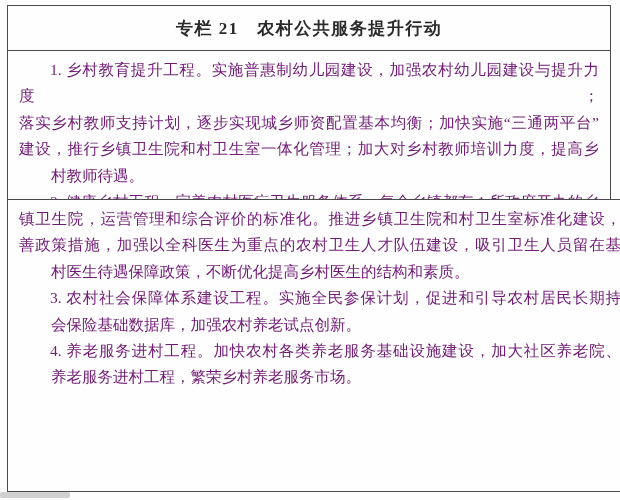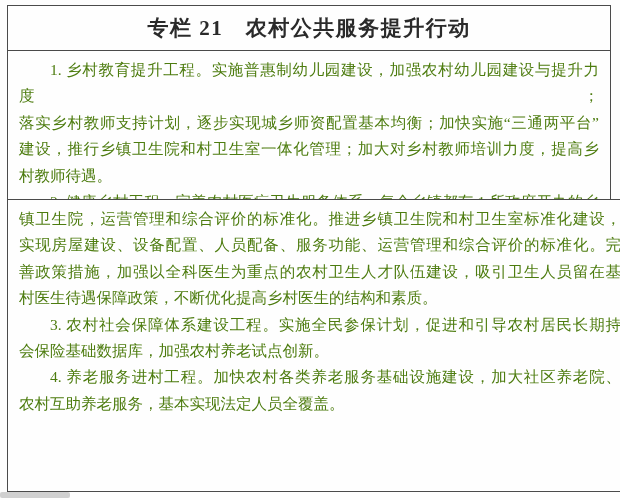--- a/index.html
+++ b/index.html
@@ -19,21 +19,21 @@
     width: 602px;
     border: 1.5px solid #4a4a4a;
     background: #fefefe;
   }
   .title-cell {
     height: 44px;
     border-bottom: 1.5px solid #4a4a4a;
     display: flex;
     align-items: center;
     justify-content: center;
-    font-size: 21px;
+    font-size: 17px;
     font-weight: bold;
     letter-spacing: 1.5px;
     color: #2a2a2a;
   }
   .body-cell {
     padding: 6px 11px 8px 11px;
   }
   .cont-box {
     position: absolute;
     left: 7px;
@@ -44,24 +44,24 @@
     background: #fefefe;
     padding: 6px 11px 6px 11px;
     box-sizing: content-box;
   }
   .text-line {
     font-size: 15.5px;
     line-height: 26.4px;
     text-align: justify;
     text-align-last: justify;
     white-space: normal;
-    color: #4d7c0f;
+    color: #701a75;
   }
   .text-line.indent { text-indent: 2em; }
-  .text-line.para-end { text-align-last: left; }
+  .text-line.para-end { text-align-last: left; margin-left: 32px; }
   .scan-artifact {
     position: absolute;
     left: 0px;
     top: 492px;
     width: 70px;
     height: 6px;
     background: #9a9a9a;
     opacity: 0.45;
     border-radius: 2px;
   }
@@ -77,24 +77,23 @@
       <div class="text-line indent">1. 乡村教育提升工程。实施普惠制幼儿园建设，加强农村幼儿园建设与提升力度；</div>
       <div class="text-line">落实乡村教师支持计划，逐步实现城乡师资配置基本均衡；加快实施“三通两平台”</div>
       <div class="text-line">建设，推行乡镇卫生院和村卫生室一体化管理；加大对乡村教师培训力度，提高乡</div>
       <div class="text-line para-end">村教师待遇。</div>
       <div class="text-line indent">2. 健康乡村工程。完善农村医疗卫生服务体系，每个乡镇都有 1 所政府开办的乡</div>
     </div>
   </div>
 
   <div class="cont-box">
     <div class="text-line">镇卫生院，运营管理和综合评价的标准化。推进乡镇卫生院和村卫生室标准化建设，</div>
-    <div class="text-line">实现房屋建设、设备配置、人员配备、服务功能、运营管理和综合评价的标准化。完</div>
     <div class="text-line">善政策措施，加强以全科医生为重点的农村卫生人才队伍建设，吸引卫生人员留在基</div>
     <div class="text-line para-end">村医生待遇保障政策，不断优化提高乡村医生的结构和素质。</div>
     <div class="text-line indent">3. 农村社会保障体系建设工程。实施全民参保计划，促进和引导农村居民长期持</div>
     <div class="text-line para-end">会保险基础数据库，加强农村养老试点创新。</div>
     <div class="text-line indent">4. 养老服务进村工程。加快农村各类养老服务基础设施建设，加大社区养老院、</div>
-    <div class="text-line para-end">农村互助养老服务，基本实现法定人员全覆盖。</div>
+    <div class="text-line para-end">养老服务进村工程，繁荣乡村养老服务市场。</div>
   </div>
 
   <div class="scan-artifact"></div>
 
 </div>
 
 </body></html>

